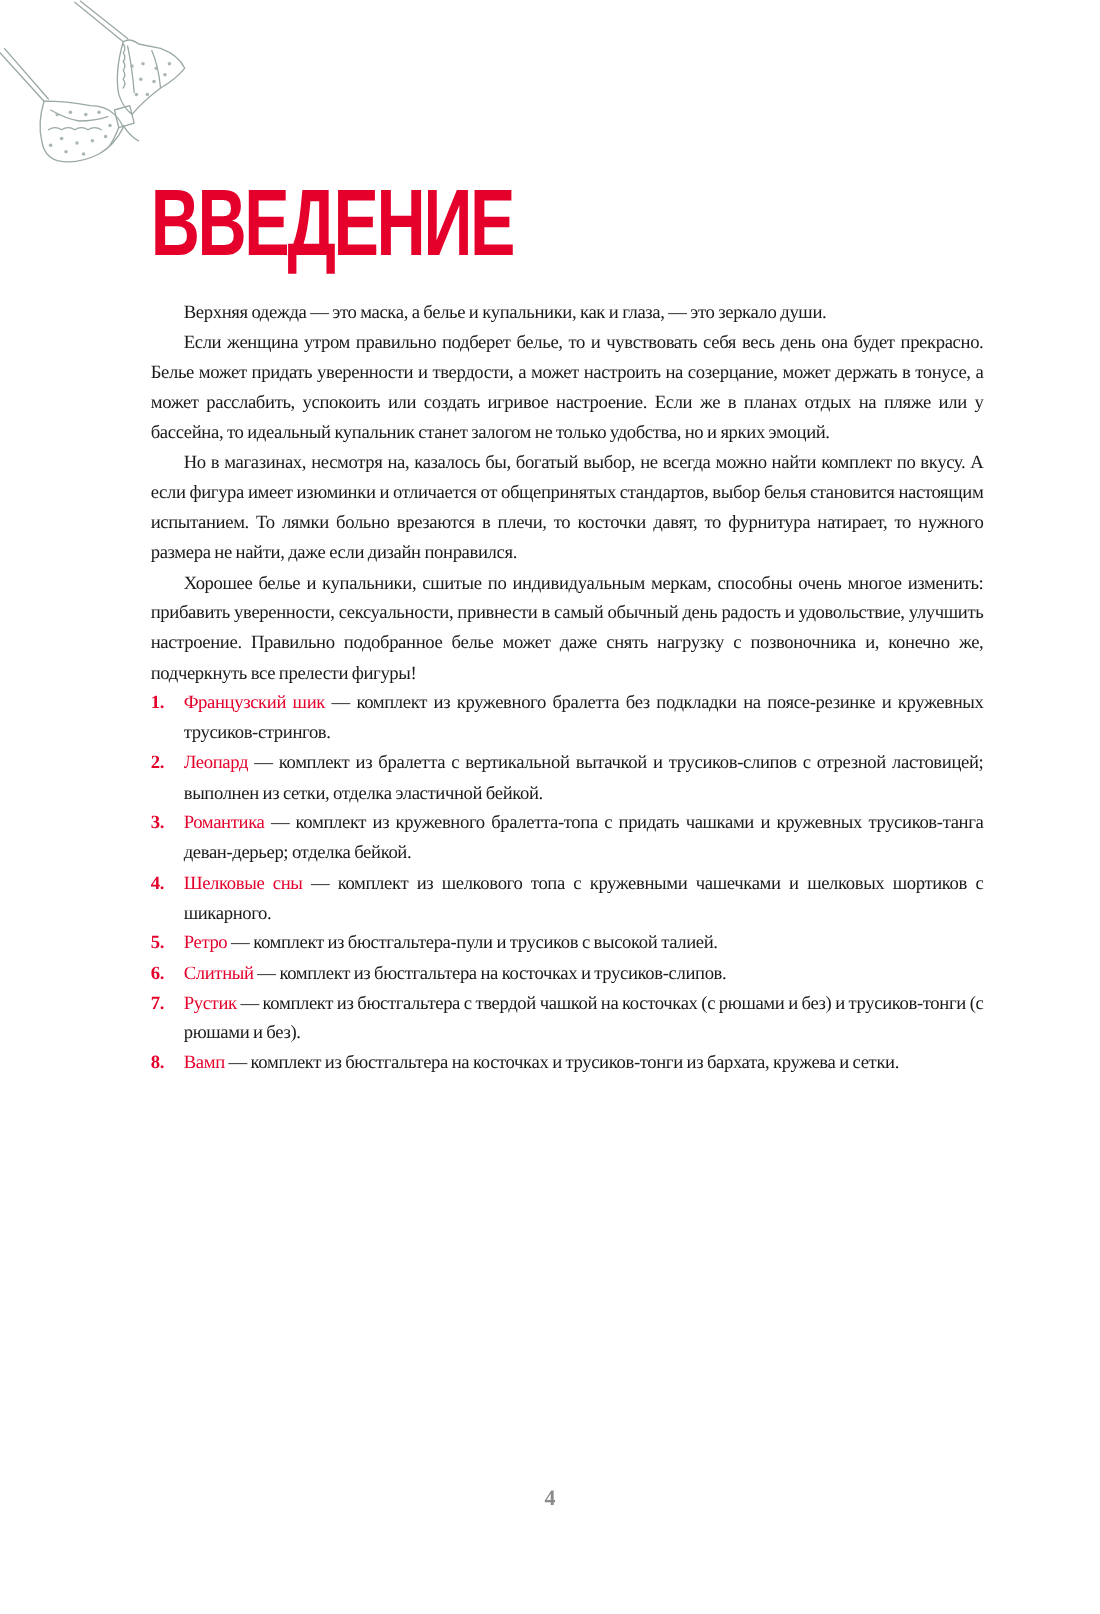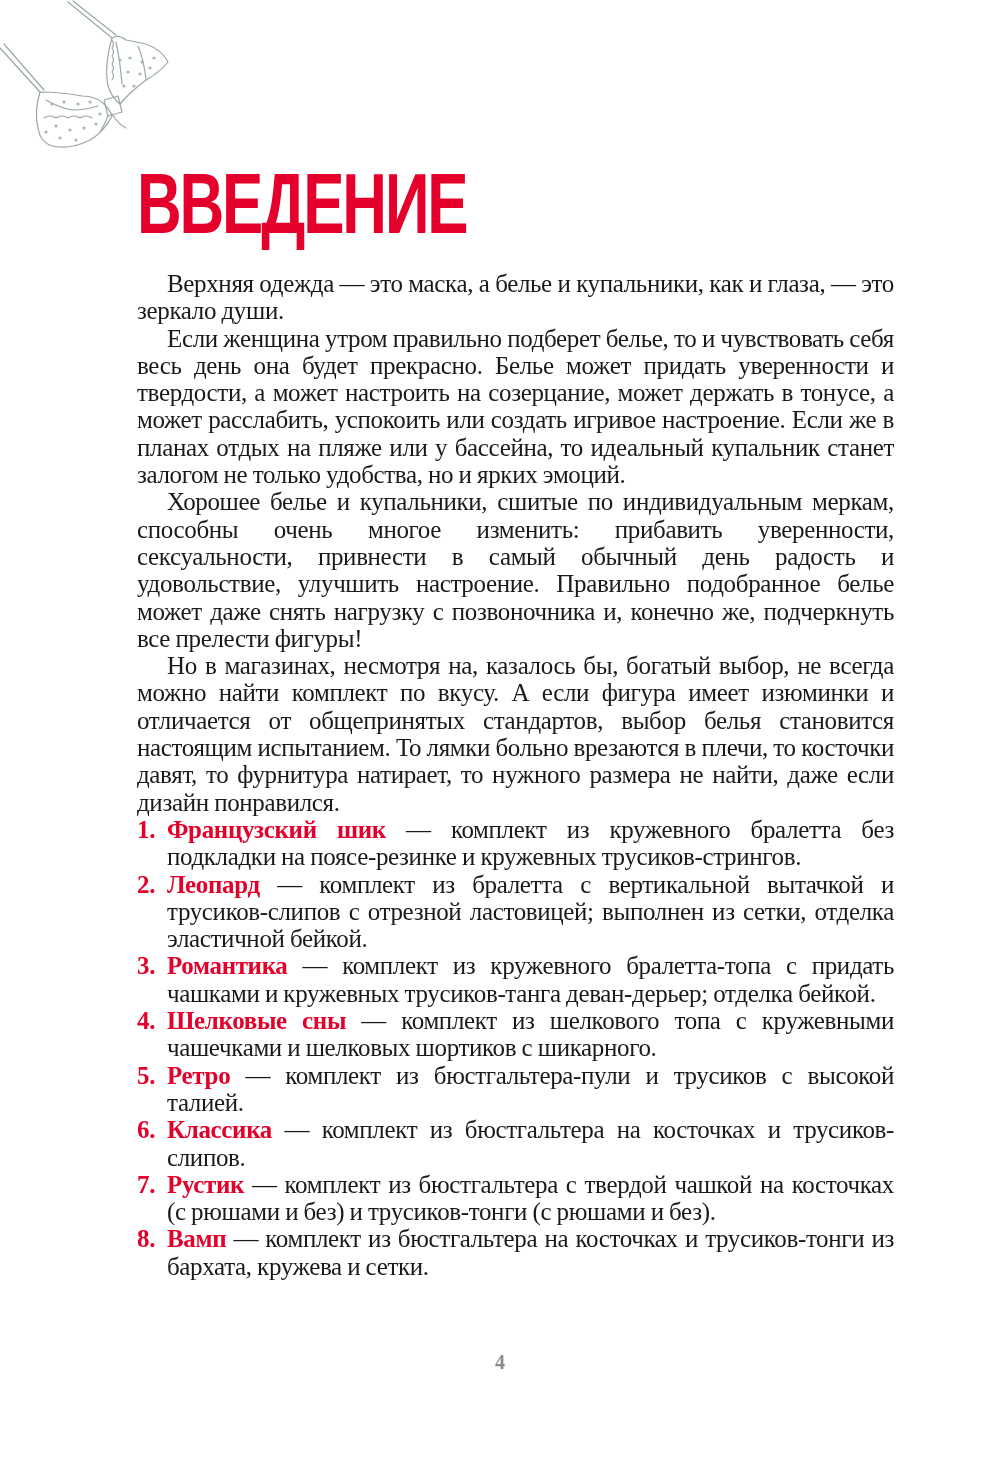--- a/index.html
+++ b/index.html
@@ -34,21 +34,21 @@
       color: #e4002b;
       letter-spacing: -3px;
       transform: scaleX(0.72);
       transform-origin: left top;
     }
     .content {
       position: absolute;
       left: 137px;
       top: 270px;
       width: 757px;
-      font-size: 25px;
+      font-size: 17px;
       line-height: 27.3px;
       letter-spacing: -0.35px;
       word-spacing: -0.5px;
     }
     .para {
       margin: 0;
       text-indent: 30px;
       text-align: justify;
       hyphens: manual;
     }
@@ -63,21 +63,21 @@
       text-align: justify;
     }
     .list-num {
       position: absolute;
       left: 0;
       top: 0;
       font-weight: 700;
       color: #e4002b;
     }
     .list-title {
-      font-weight: 700;
+      font-weight: 400;
       color: #e4002b;
     }
     .page-number {
       position: absolute;
       left: 0;
       width: 1000px;
       top: 1351px;
       text-align: center;
       font-size: 20px;
       font-weight: 700;
@@ -132,41 +132,41 @@
       <circle cx="46" cy="132" r="1.6"></circle>
       <circle cx="100" cy="114" r="1.6"></circle>
   </g>
 </svg>
 
 <h1 class="title">ВВЕДЕНИЕ</h1>
 
 <div class="content">
   <p class="para">Верхняя одежда — это маска, а белье и купальники, как и глаза, — это зеркало души.</p>
   <p class="para">Если женщина утром правильно подберет белье, то и чувствовать себя весь день она будет прекрасно. Белье может придать уверенности и твердости, а может настроить на созерцание, может держать в тонусе, а может расслабить, успокоить или создать игривое настроение.  Если же в планах отдых на пляже или у бассейна, то идеальный купальник станет залогом не только удобства, но и ярких эмоций.</p>
+  <p class="para">Но в магазинах, несмотря на, казалось бы, богатый выбор, не всегда можно найти комплект по вкусу. А если фигура имеет изюминки и отличается от обще­принятых стандартов, выбор белья становится настоящим испытанием. То лямки больно врезаются в плечи, то косточки давят, то фурнитура натирает, то нужного размера не найти, даже если дизайн понравился.</p>
   <p class="para">Хорошее белье и купальники, сшитые по индивидуальным меркам, способны очень многое изменить: прибавить уверенности, сексуальности, привнести в са­мый обычный день радость и удовольствие, улучшить настроение. Правильно подобранное белье может даже снять нагрузку с позвоночника и, конечно же, подчеркнуть все прелести фигуры!</p>
-  <p class="para">Но в магазинах, несмотря на, казалось бы, богатый выбор, не всегда можно найти комплект по вкусу. А если фигура имеет изюминки и отличается от обще­принятых стандартов, выбор белья становится настоящим испытанием. То лямки больно врезаются в плечи, то косточки давят, то фурнитура натирает, то нужного размера не найти, даже если дизайн понравился.</p>
 
   <ol class="list">
     <li class="list-item">
       <span class="list-num">1.</span><span class="list-title">Французский шик</span><span> — комплект из кружевного бралетта без подкладки на поясе-резинке и кружевных трусиков-стрингов.</span>
     </li>
     <li class="list-item">
       <span class="list-num">2.</span><span class="list-title">Леопард</span><span> — комплект из бралетта с вертикальной вытачкой и трусиков-слипов с отрезной ластовицей; выполнен из сетки, отделка эластичной бейкой.</span>
     </li>
     <li class="list-item">
       <span class="list-num">3.</span><span class="list-title">Романтика</span><span> — комплект из кружевного бралетта-топа с придать чашками и кружевных трусиков-танга деван-дерьер; отделка бейкой.</span>
     </li>
     <li class="list-item">
       <span class="list-num">4.</span><span class="list-title">Шелковые сны</span><span> — комплект из шелкового топа с кружевными чашечками и шел­ковых шортиков с шикарного.</span>
     </li>
     <li class="list-item">
       <span class="list-num">5.</span><span class="list-title">Ретро</span><span> — комплект из бюстгальтера-пули и трусиков с высокой талией.</span>
     </li>
     <li class="list-item">
-      <span class="list-num">6.</span><span class="list-title">Классика</span><span> — комплект из бюстгальтера на косточках и трусиков-слипов.</span>
+      <span class="list-num">6.</span><span class="list-title">Слитный</span><span> — комплект из бюстгальтера на косточках и трусиков-слипов.</span>
     </li>
     <li class="list-item">
       <span class="list-num">7.</span><span class="list-title">Рустик</span><span> — комплект из бюстгальтера с твердой чашкой на косточках (с рюшами и без) и трусиков-тонги (с рюшами и без).</span>
     </li>
     <li class="list-item">
       <span class="list-num">8.</span><span class="list-title">Вамп</span><span> — комплект из бюстгальтера на косточках и трусиков-тонги из бархата, кружева и сетки.</span>
     </li>
   </ol>
 
 </div>

